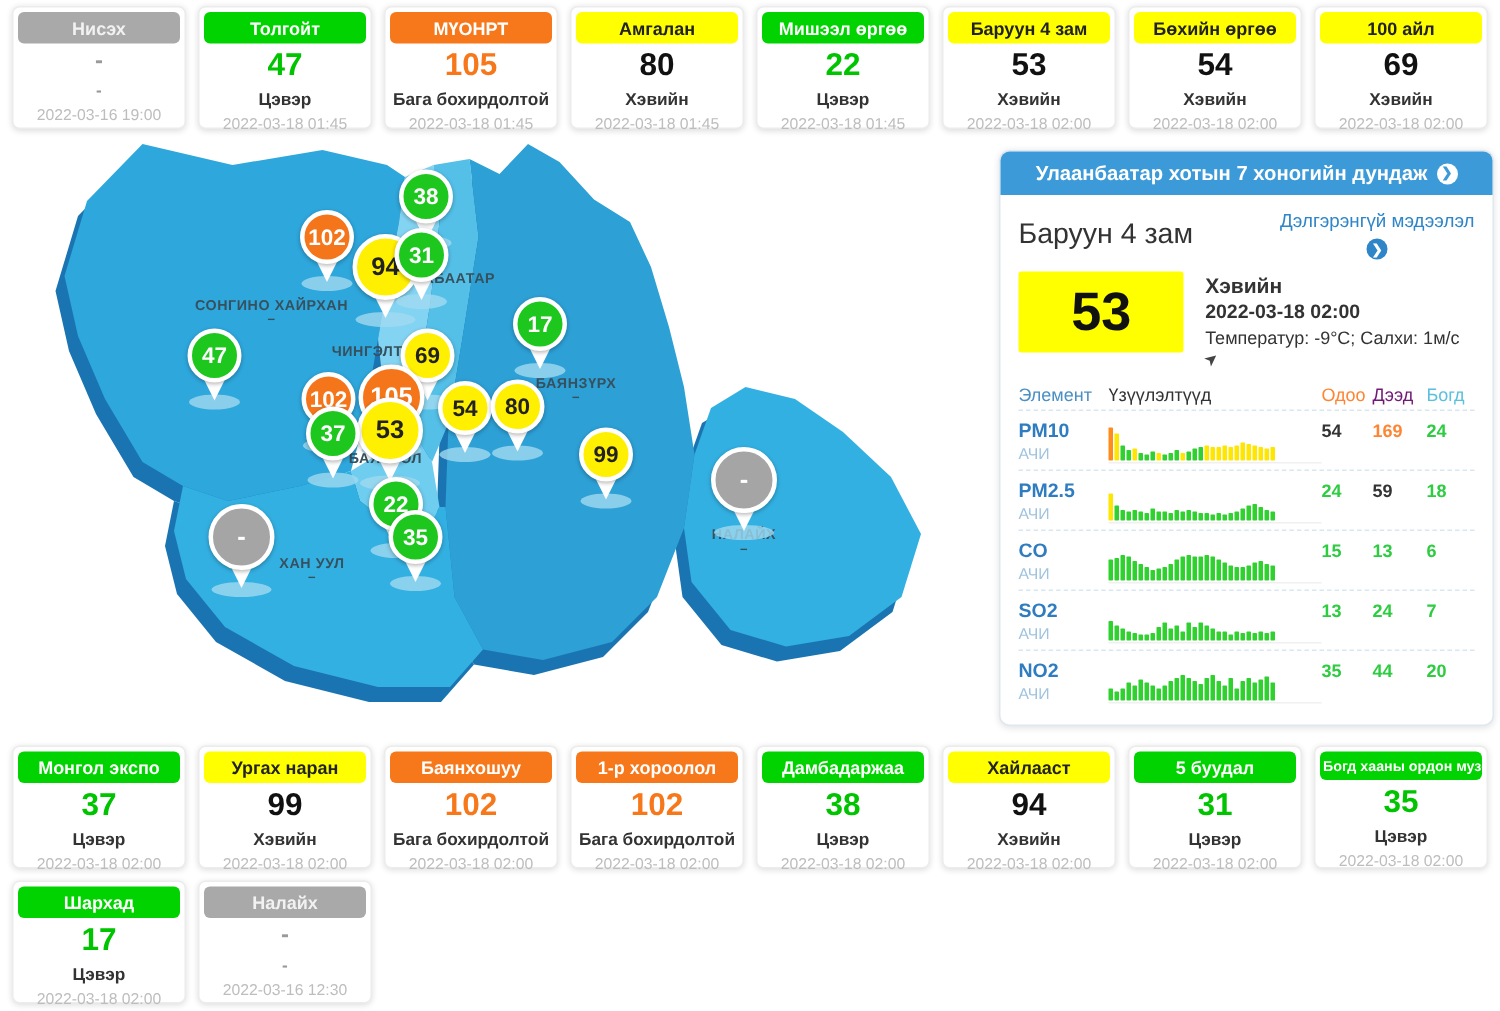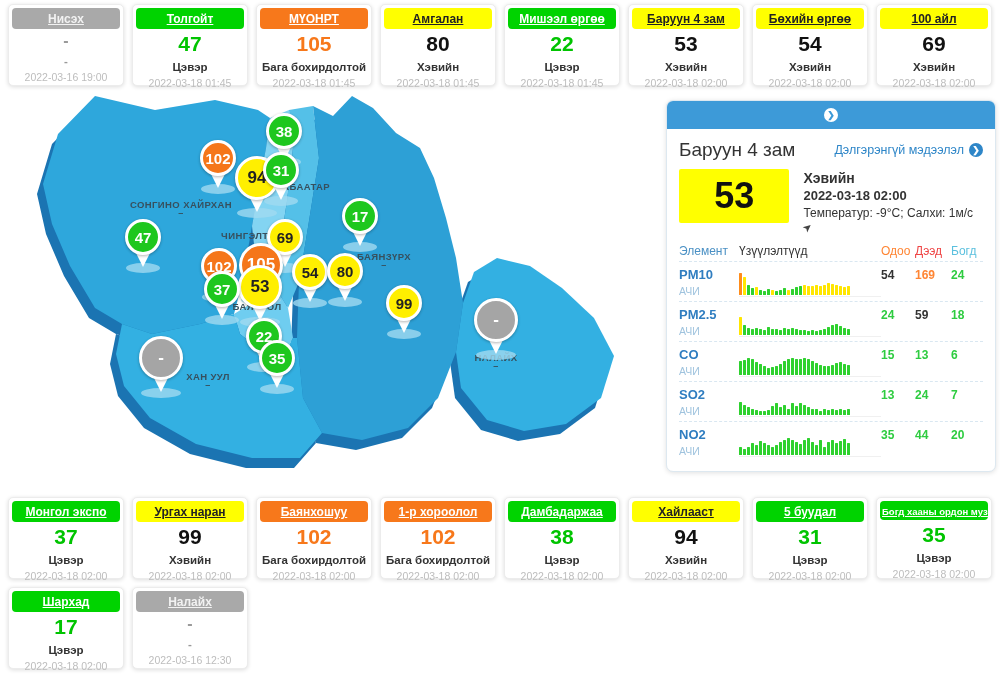--- a/index.html
+++ b/index.html
@@ -7,21 +7,21 @@
 
   
   .cards-row { position:absolute; left:8px; right:8px; display:flex; gap:8px; }
   #top-row { top:4px; }
   #bottom-row-1 { top:497px; }
   #bottom-row-2 { top:587px; right:auto; width:240px; }
   .card { flex:1 1 0; min-width:0; background:#fff; border:1px solid #ececec; border-radius:5px;
           box-shadow:0 1px 4px rgba(0,0,0,.14); text-align:center; padding:2px; height:82px; cursor:pointer; }
   #bottom-row-2 .card { flex:0 0 116px; }
   .card-header { border-radius:4px; margin:1px; padding:4px 2px 3px; font-size:12px; font-weight:bold;
-                 white-space:nowrap; overflow:hidden;text-decoration:underline; }
+                 white-space:nowrap; overflow:hidden; }
   .card-header.small-text { font-size:9.5px; padding-top:5px; }
   .c-green  .card-header { background:#00d300; color:#fff; }
   .c-yellow .card-header { background:#ffff00; color:#222; }
   .c-orange .card-header { background:#f7781b; color:#fff; }
   .c-gray   .card-header { background:#a9a9a9; color:#f2f2f2; }
   .card-value { font-size:21px; font-weight:bold; margin-top:3px; color:#111; }
   .c-green  .card-value { color:#00c400; }
   .c-orange .card-value { color:#f7781b; }
   .c-gray   .card-value { color:#9a9a9a; font-size:16px; }
   .card-status { font-size:11.5px; font-weight:bold; color:#333; margin-top:5px; white-space:nowrap; overflow:hidden; }
@@ -56,35 +56,35 @@
            border-radius:7px; box-shadow:0 1px 5px rgba(0,0,0,.12); }
   .panel-header { background:#3d9ad8; color:#fff; border-radius:6px 6px 0 0; font-size:13.5px; font-weight:bold;
                   text-align:center; padding:7px 8px; display:flex; align-items:center; justify-content:center; gap:6px; cursor:pointer; }
   .circle-arrow { display:inline-flex; align-items:center; justify-content:center; width:14px; height:14px;
                   border-radius:50%; font-size:9px; font-weight:bold; line-height:1; }
   .circle-arrow.white { background:#fff; color:#3d9ad8; }
   .circle-arrow.blue  { background:#2e86c8; color:#fff; }
   .panel-body { padding:8px 12px 10px; }
   .station-row { display:flex; align-items:center; justify-content:space-between; margin:2px 0 8px; }
   .station-name { font-size:19px; color:#333; }
-  .details-link { font-size:12.5px; color:#2e86c8; text-decoration:none; display:inline-flex; align-items:center; gap:5px; cursor:pointer; }
+  .details-link { font-size:12.5px; color:#2e86c8; text-decoration:none; display:inline-flex; align-items:center; gap:5px; cursor:pointer;flex-direction:column; }
   .aqi-row { display:flex; margin-bottom:8px; }
   .aqi-box { width:112px; height:54px; background:#ffff00; display:flex; align-items:center; justify-content:center;
              font-size:36px; font-weight:bold; color:#111; border-radius:2px; }
   .aqi-meta { margin-left:14px; padding-top:1px; }
   .aqi-status { font-size:14px; font-weight:bold; color:#333; }
   .aqi-datetime { font-size:13px; color:#333; margin-top:2px; font-weight:bold; }
   .aqi-weather { font-size:12px; color:#333; margin-top:3px; }
   .wind-icon { display:inline-block; transform:rotate(-40deg); color:#444; font-size:11px; }
 
   .trow { display:grid; grid-template-columns:60px 142px 34px 36px 32px; align-items:start;
           padding:5px 0 4px; border-top:1px dashed #d9e7f1; }
   .trow.thead { border-top:none; padding:2px 0 3px; }
   .thead div { font-size:12px; }
-  .h-el { color:#4a90c4; } .h-sp { color:#333; } .h-now { color:#ff8533; } .h-max { color:#ef4444; } .h-min { color:#5bc0de; }
+  .h-el { color:#4a90c4; } .h-sp { color:#333; } .h-now { color:#ff8533; } .h-max { color:#701a75; } .h-min { color:#5bc0de; }
   .el-name { font-size:13px; font-weight:bold; color:#2f7dc0; cursor:pointer; }
   .el-sub { font-size:10.5px; color:#9fc3de; margin-top:3px; }
   .c-spark { display:flex; align-items:flex-end; height:26px; margin-top:4px; border-bottom:1px solid #f0f0f0; padding-bottom:1px; }
   .c-spark i { display:inline-block; width:3px; margin-right:1px; border-radius:0.5px; }
   .b-g { background:#2ed12e; } .b-y { background:#ffe600; } .b-o { background:#ff8c1a; }
   .c-num { font-size:12px; font-weight:bold; padding-top:1px; }
   .n-dark { color:#333; } .n-orange { color:#ff8533; } .n-green { color:#2ecc40; }
 </style>
 </head>
 <body>
@@ -255,20 +255,21 @@
       <div class="pin p-gray large" style="left: 496px; top: 234px;">
         <div class="pin-ellipse"></div>
         <div class="pin-tail"></div>
         <div class="pin-circle">-</div>
       </div>
     </div>
 </div>
 
 <div class="panel">
   <div class="panel-header">
+    <span>Улаанбаатар хотын 7 хоногийн дундаж</span>
     <span class="circle-arrow white">❯</span>
   </div>
   <div class="panel-body">
     <div class="station-row">
       <div class="station-name">Баруун 4 зам</div>
       <a class="details-link">
         <span>Дэлгэрэнгүй мэдээлэл</span>
         <span class="circle-arrow blue">❯</span>
       </a>
     </div>

